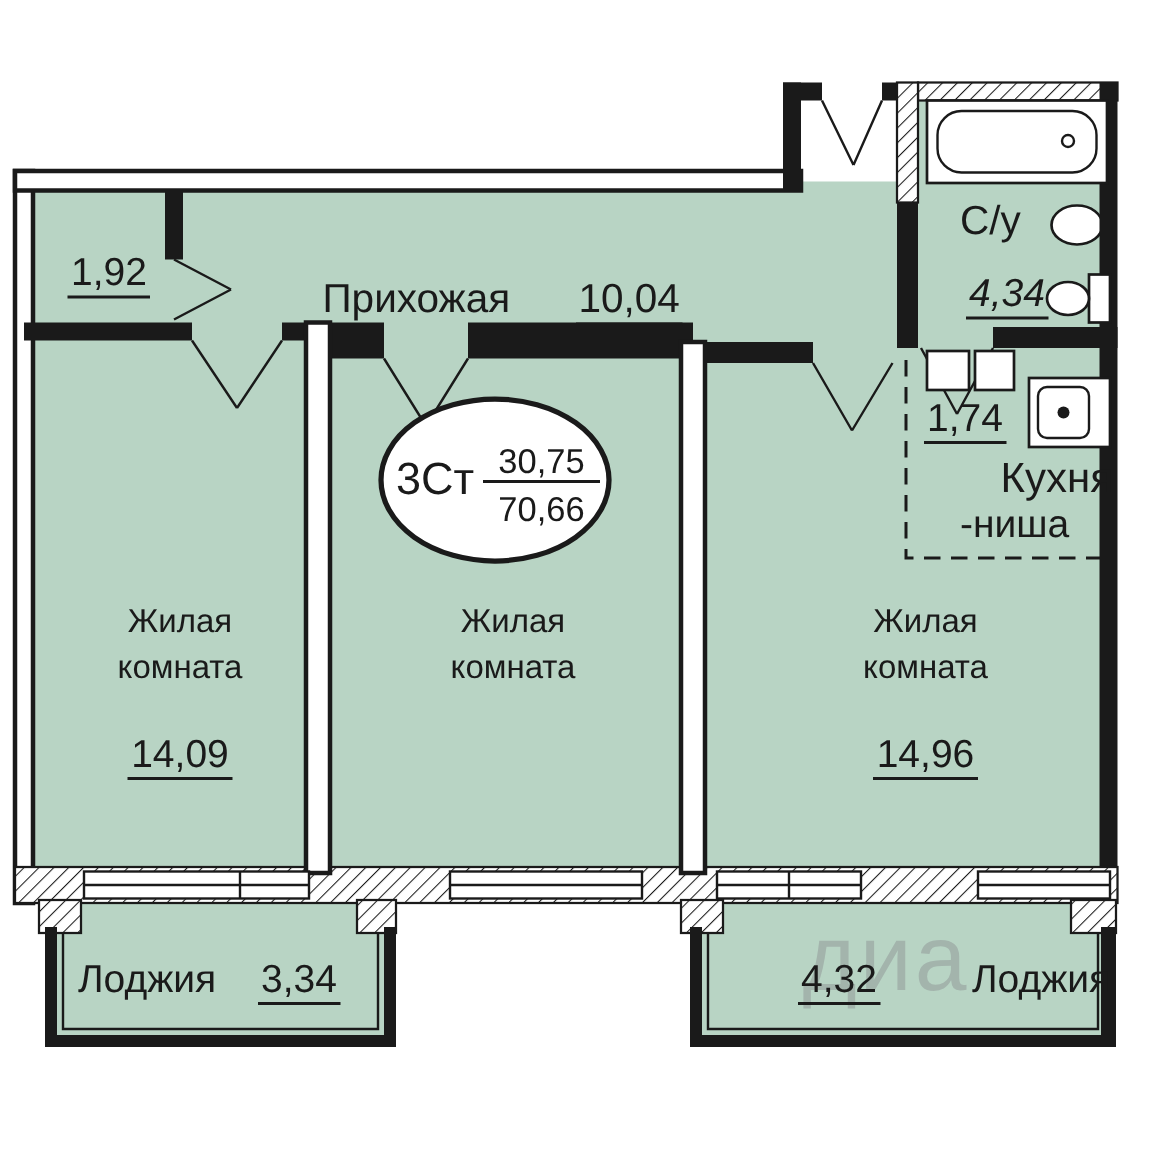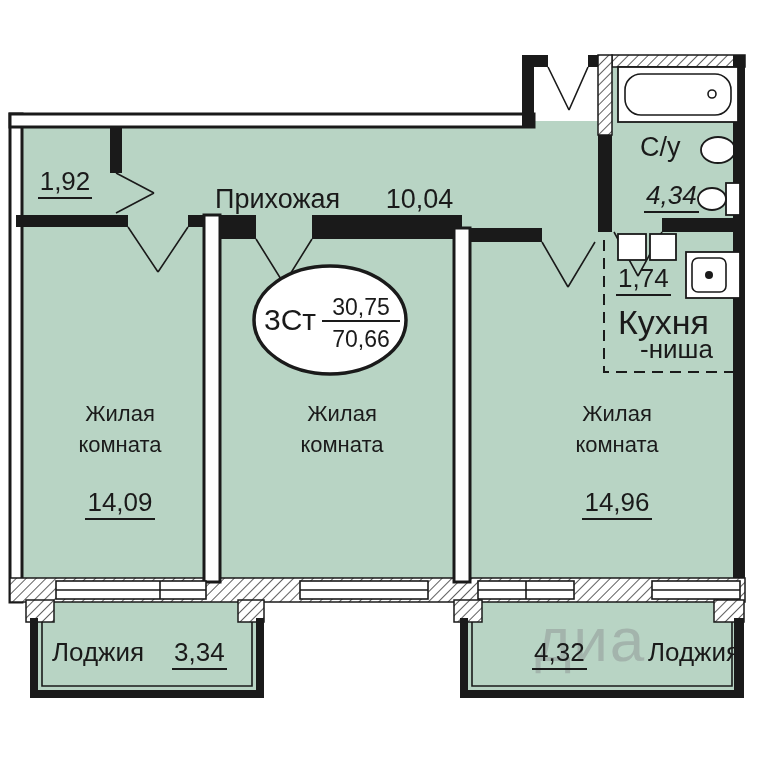--- a/index.html
+++ b/index.html
@@ -148,32 +148,32 @@
     </g>
 
     <g>
       <ellipse cx="330" cy="320" rx="76" ry="54" fill="#ffffff" stroke="#1a1a1a" stroke-width="3.5"></ellipse>
       <line x1="322" y1="321" x2="400" y2="321" stroke="#1a1a1a" stroke-width="2"></line>
     </g>
   </svg>
 
   <div class="wm" style="left:535px; top:604px;">диа</div>
 
-  <div class="t" style="left:30px; top:166px; width:70px; text-align:center; font-size:26px;"><span class="u">1,92</span></div>
+  <div class="t" style="left:30px; top:166px; width:70px; text-align:right; font-size:26px;"><span class="u">1,92</span></div>
 
   <div class="t" style="left:215px; top:167px; font-size:27px;margin-top:17px;">
     <span>Прихожая</span>
     <span class="u" style="margin-left:36px;">10,04</span>
   </div>
 
   <div class="t" style="left:640px; top:132px; font-size:27px;">С/у</div>
   <div class="t" style="left:644px; top:180px; font-size:26px;font-style:italic;"><span class="u">4,34</span></div>
 
   <div class="t" style="left:616px; top:263px; font-size:26px;"><span class="u">1,74</span></div>
-  <div class="t" style="left:618px; top:303px; font-size:34px;">Кухня</div>
+  <div class="t" style="left:667px; top:303px; font-size:28px;">Кухня</div>
   <div class="t" style="left:640px; top:334px; font-size:26px;">-ниша</div>
 
   <div class="t room" style="left:30px; top:398px;">
     <div>Жилая</div>
     <div>комната</div>
   </div>
   <div class="t num" style="left:30px; top:487px;"><span class="u">14,09</span></div>
 
   <div class="t room" style="left:252px; top:398px;">
     <div>Жилая</div>

